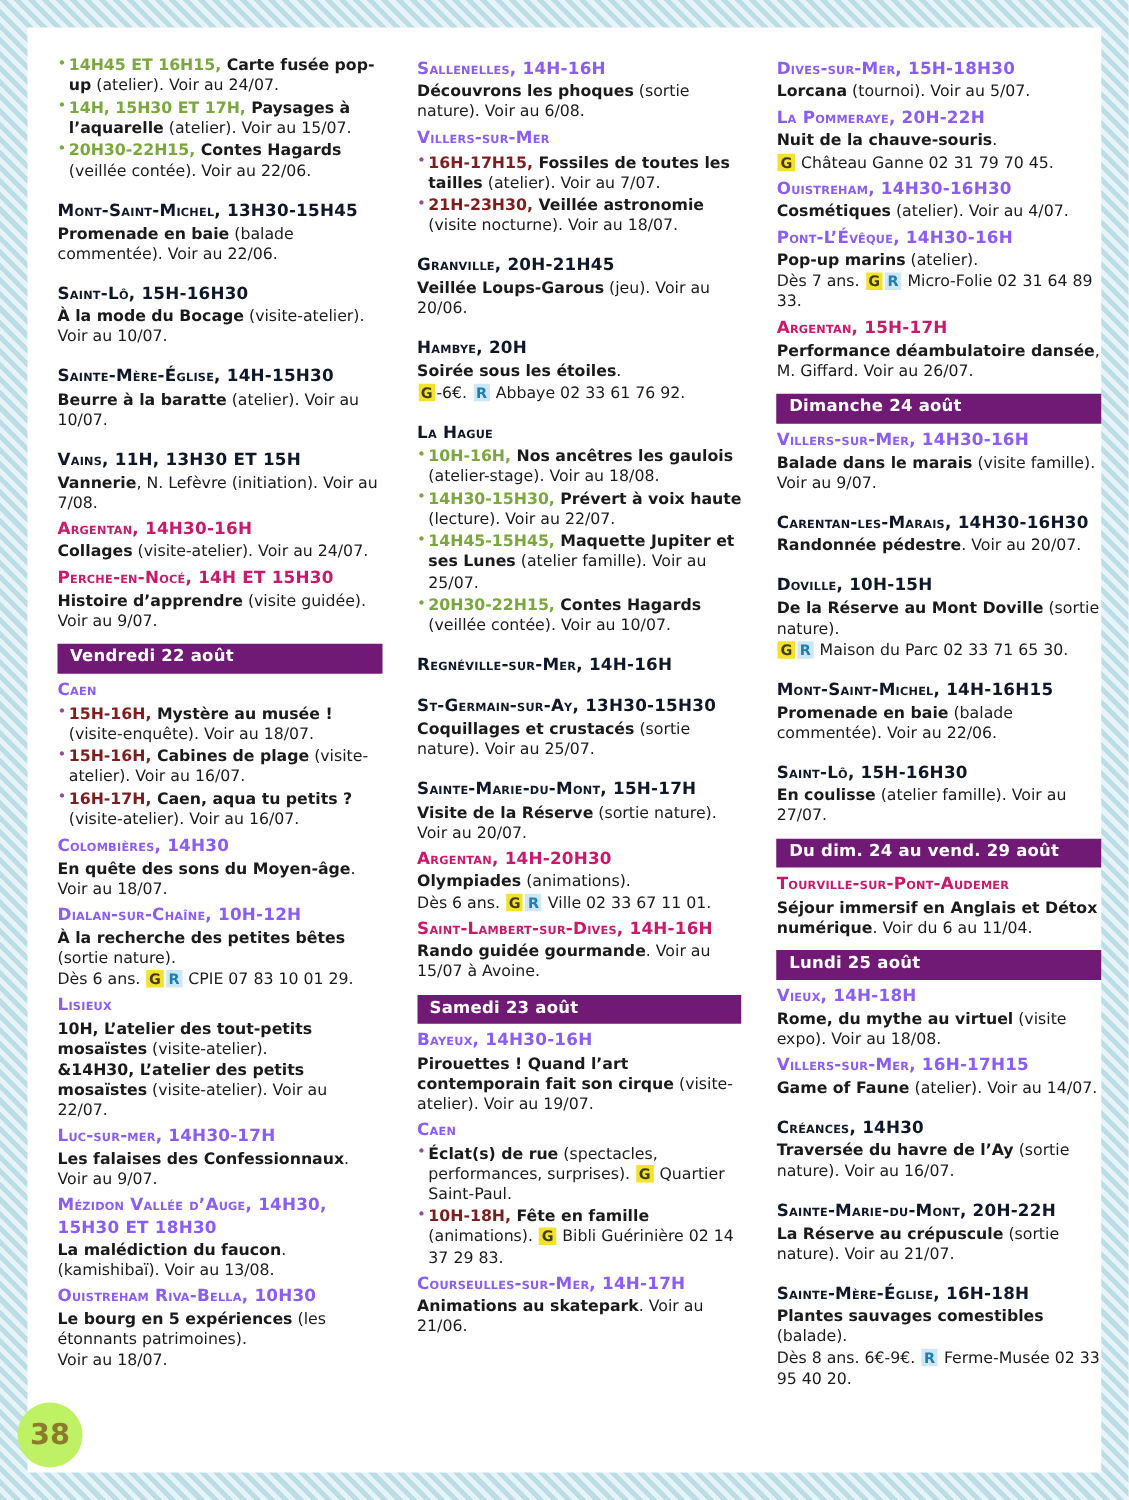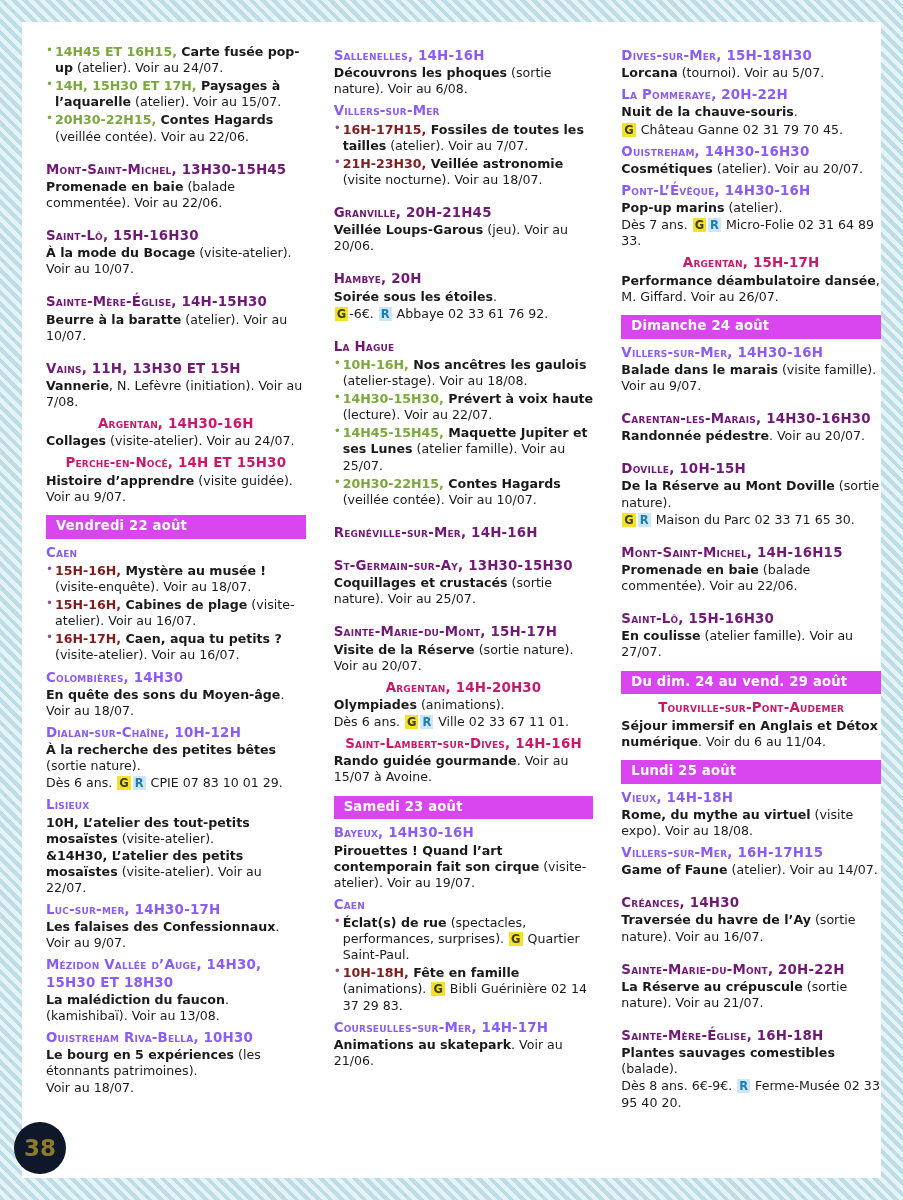--- a/index.html
+++ b/index.html
@@ -39,23 +39,23 @@
   .col > *{break-inside:avoid;}
 
   
   .place{
     font-variant:small-caps;
     font-weight:bold;
     letter-spacing:.2px;
     font-size:13.4px;
     margin-top:5px;
   }
-  .place.green{color:#701a75;margin-top:16px;}
+  .place.green{color:#0f172a;margin-top:16px;}
   .place.purple{color:#8b5cf6;}
-  .place.magenta{color:#c9196b;text-align:center;}
+  .place.magenta{color:#c9196b;}
 
   .bullet{
     position:relative;
     padding-left:9px;
     margin-top:2px;
   }
   .bullet:before{
     content:"•";
     position:absolute;left:0;top:-1px;
     font-size:12px;
@@ -66,21 +66,21 @@
   .time{font-weight:bold;}
   .time.green{color:#7aa83c;}
   .time.purple{color:#7f1d1d;}
 
   .title{font-weight:bold;}
   .reg{font-weight:normal;}
   .line{margin-top:1px;}
 
   
   .datehdr{
-    background:#d946ef;
+    background:#701a75;
     color:#ffffff;
     font-weight:bold;
     font-size:13.2px;
     padding:3px 8px 4px 10px;
     margin:10px 0 4px 0;
     letter-spacing:.2px;
   }
 
   
   .badge{
@@ -94,21 +94,21 @@
   }
   .badge.g{background:#f4e12a;color:#3d3d1a;}
   .badge.r{background:#cfe7f5;color:#1b7fb5;}
 
   
   .pagenum{
     position:absolute;
     left:14px;bottom:26px;
     width:52px;height:52px;
     border-radius:50%;
-    background:#0f172a;
+    background:#bef264;
     color:#8c7b2a;
     font-weight:bold;
     font-size:23px;
     display:flex;align-items:center;justify-content:center;
     z-index:3;
   }
 </style>
 </head>
 <body>
 
@@ -188,21 +188,21 @@
       <div class="place purple">Courseulles-sur-Mer, 14H-17H</div>
       <div class="line"><span class="title">Animations au skatepark</span><span class="reg">. Voir au 21/06.</span></div>
     </div>
   <div class="col" id="col3">
       <div class="place purple">Dives-sur-Mer, 15H-18H30</div>
       <div class="line"><span class="title">Lorcana</span><span class="reg"> (tournoi). Voir au 5/07.</span></div>
       <div class="place purple">La Pommeraye, 20H-22H</div>
       <div class="line"><span class="title">Nuit de la chauve-souris</span><span class="reg">.</span></div>
       <div class="line"><span class="badge g">G</span><span> Château Ganne 02 31 79 70 45.</span></div>
       <div class="place purple">Ouistreham, 14H30-16H30</div>
-      <div class="line"><span class="title">Cosmétiques</span><span class="reg"> (atelier). Voir au 20/07.</span></div>
+      <div class="line"><span class="title">Cosmétiques</span><span class="reg"> (atelier). Voir au 4/07.</span></div>
       <div class="place purple">Pont-L’Évêque, 14H30-16H</div>
       <div class="line"><span class="title">Pop-up marins</span><span class="reg"> (atelier).</span></div>
       <div class="line"><span>Dès 7 ans. </span><span class="badge g">G</span><span class="badge r">R</span><span> Micro-Folie 02 31 64 89 33.</span></div>
       <div class="place magenta">Argentan, 15H-17H</div>
       <div class="line"><span class="title">Performance déambulatoire dansée</span><span class="reg">, M. Giffard. Voir au 26/07.</span></div>
       <div class="datehdr">Dimanche 24 août</div>
       <div class="place purple">Villers-sur-Mer, 14H30-16H</div>
       <div class="line"><span class="title">Balade dans le marais</span><span class="reg"> (visite famille). Voir au 9/07.</span></div>
       <div class="place green">Carentan-les-Marais, 14H30-16H30</div>
       <div class="line"><span class="title">Randonnée pédestre</span><span class="reg">. Voir au 20/07.</span></div>

